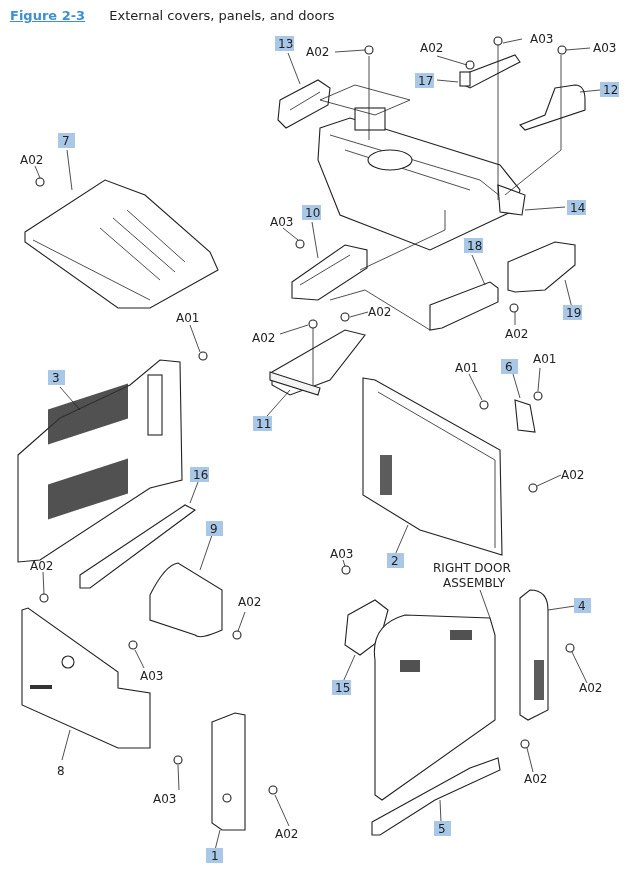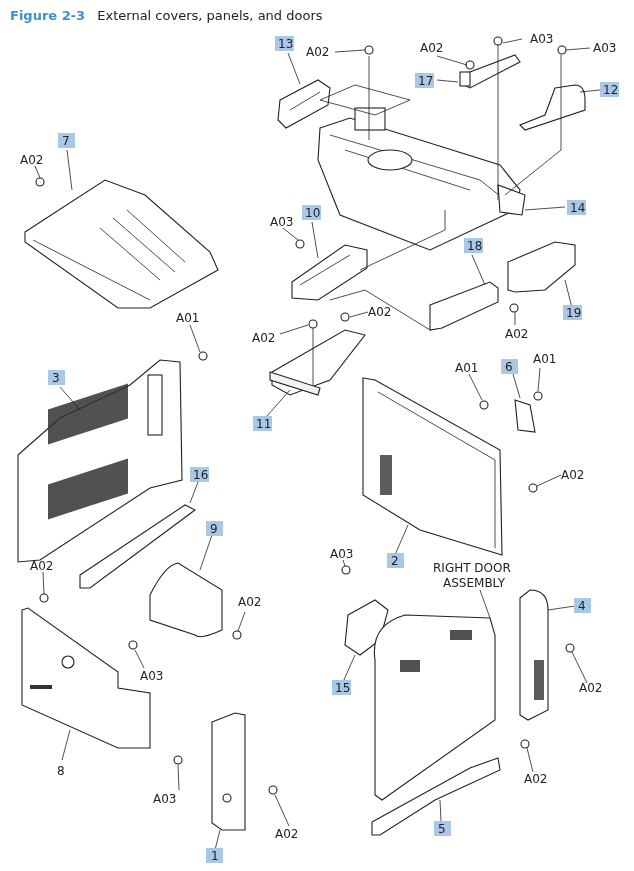--- a/index.html
+++ b/index.html
@@ -1,18 +1,18 @@
 <!DOCTYPE html>
 <html><head>
 <meta charset="utf-8">
 <style>
   html,body{margin:0;padding:0;background:#ffffff;}
   body{width:634px;height:871px;position:relative;overflow:hidden;font-family:"DejaVu Sans",sans-serif;}
   .title{position:absolute;left:10px;top:8px;font-size:13px;color:#222;white-space:nowrap;}
-  .title .fig{color:#3f8fd2;font-weight:bold;margin-right:8px;}
+  .title .fig{color:#3f8fd2;font-weight:bold;margin-right:20px;text-decoration:underline;}
   svg.diagram{position:absolute;left:0;top:0;}
   .lbl{font-family:"DejaVu Sans",sans-serif;font-size:12px;fill:#222;}
   .num{font-family:"DejaVu Sans",sans-serif;font-size:12px;fill:#222;}
   .hl{fill:#a9c8e8;}
   .part{fill:#ffffff;stroke:#222;stroke-width:1.1;}
   .partg{fill:#f3f3f3;stroke:#222;stroke-width:1.1;}
   .line{stroke:#222;stroke-width:0.8;fill:none;}
   .hatch{fill:#333;}
 </style>
 </head>

